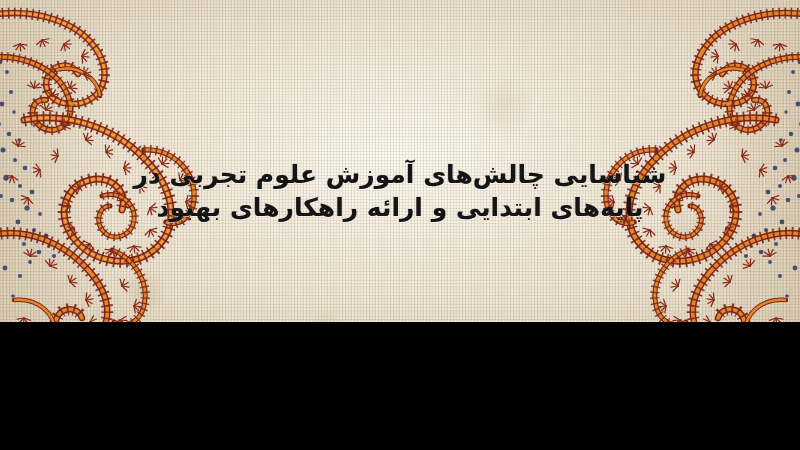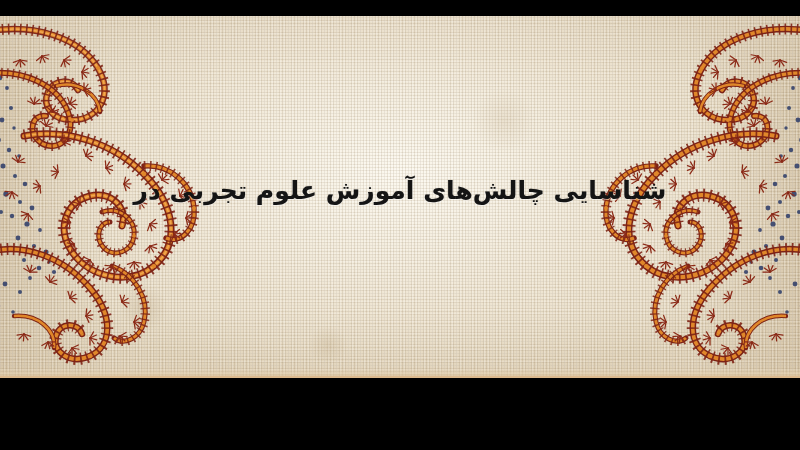--- a/index.html
+++ b/index.html
@@ -1,24 +1,23 @@
 <!DOCTYPE html>
 <html lang="fa" dir="rtl"><head>
 <meta charset="utf-8">
 <title>Pateh Title Card</title>
 <style>
   html,body{margin:0;padding:0;background:#000;}
   body{font-family:"DejaVu Sans","Liberation Sans",sans-serif;}
 
   #stage{
     position:relative;
-    width:800px;height:362px;
+    width:800px;height:322px;
     overflow:hidden;
     background:#000000;
-    margin-top:16px;
   }
 
   
   .fabric{
     position:absolute;left:0;top:0;width:800px;height:374px;
     background-color:#e7dcc6;
     background-image:
       radial-gradient(ellipse 560px 300px at 50% 42%, rgba(255,253,246,.85) 0%, rgba(247,240,226,.45) 45%, rgba(0,0,0,0) 72%),
       linear-gradient(180deg, rgba(222,208,184,.55) 0%, rgba(255,255,255,0) 18%, rgba(255,255,255,0) 78%, rgba(214,196,166,.55) 100%),
       linear-gradient(90deg, rgba(205,186,155,.55) 0%, rgba(255,255,255,0) 14%, rgba(255,255,255,0) 86%, rgba(205,186,155,.55) 100%);
@@ -433,20 +432,21 @@
             <circle cx="96" cy="340" r="2.2"></circle>
           <circle cx="140" cy="220" r="1.8"></circle>
             <circle cx="200" cy="192" r="1.9"></circle>
         </g>
       </g>
     </svg>
   </div>
 
   <div class="title-wrap">
     <div class="title-line">شناسایی چالش‌های آموزش علوم تجربی در</div>
+    <div class="title-line">پایه‌های ابتدایی و ارائه راهکارهای بهبود</div>
   </div>
 
   <div class="selvedge"></div>
   <div class="selvedge-fuzz"></div>
 
   <div class="fringe">
     <svg viewBox="0 0 800 90" preserveAspectRatio="none" aria-hidden="true">
       <defs>
         <linearGradient id="cordg" x1="0" y1="0" x2="1" y2="0">
           <stop offset="0%" stop-color="#b98a57"></stop>

